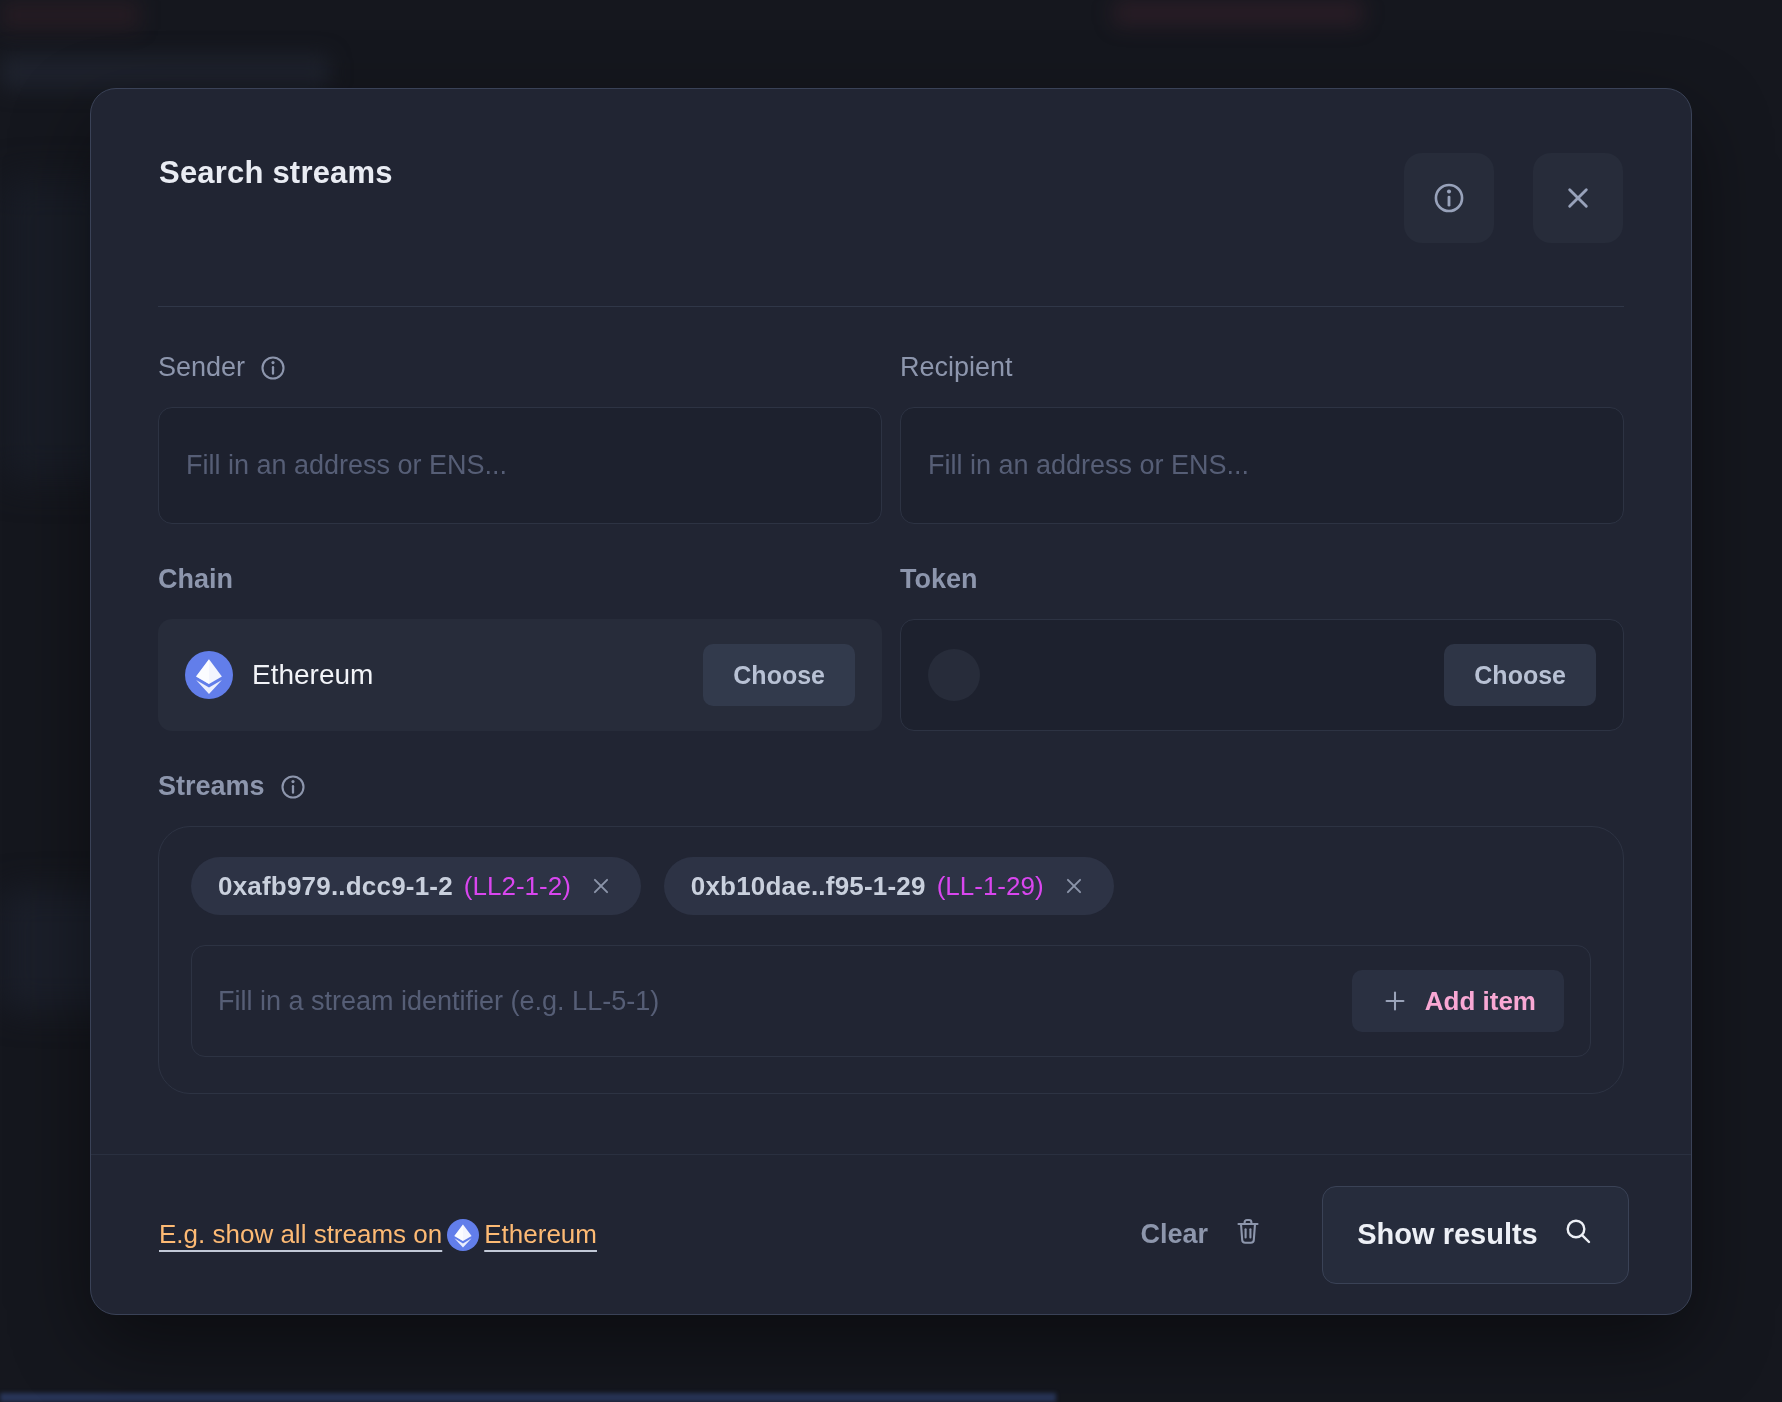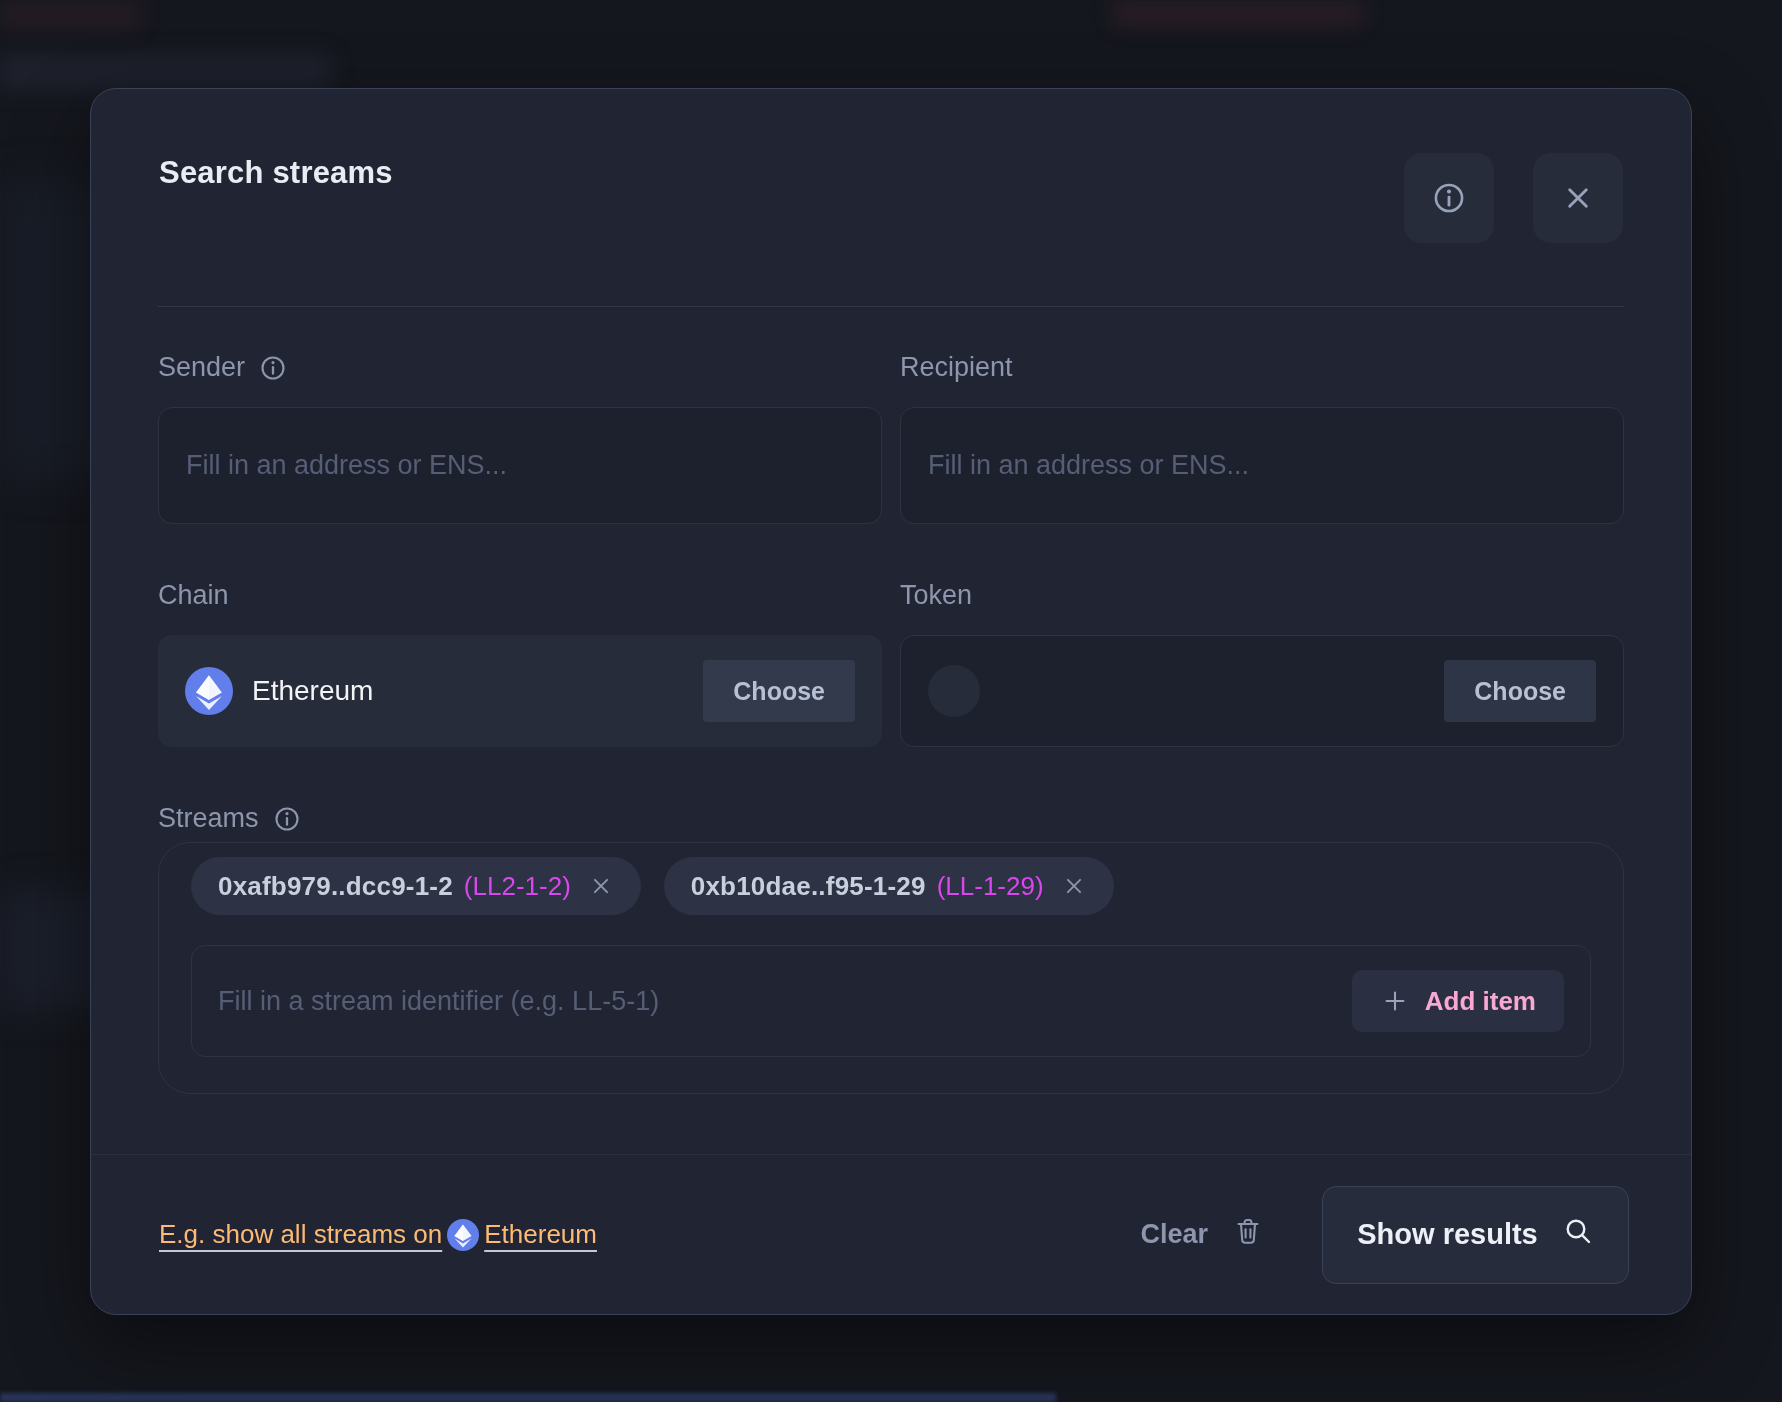--- a/index.html
+++ b/index.html
@@ -45,21 +45,21 @@
 
   .modal-body { flex:1; padding:0 67px; }
 
   .grid-row { display:grid; grid-template-columns:1fr 1fr; column-gap:18px; }
 
   .field-label {
     display:flex; align-items:center; gap:14px;
     font-size:27px; color:#8d96ad; font-weight:400;
   }
   .mt-lbl1 { margin-top:45px;text-align:right; }
-  .mt-lbl2 { margin-top:56px; }
+  .mt-lbl2 { margin-top:40px;font-weight:bold; }
   .label-info { color:#8d96ad; display:inline-flex; }
 
   .text-input {
     margin-top:24px; width:100%; height:117px;
     background:#1d212e; border:1px solid #2d3343; border-radius:14px;
     padding:0 27px; font-size:27px; color:#dfe3ee; outline:none;
     font-family:"Liberation Sans", sans-serif;
   }
   .text-input::placeholder { color:#565e76; opacity:1; }
 
@@ -71,29 +71,29 @@
   .token-box { background:#1d212e; border:1px solid #2d3343; }
 
   .eth-badge { width:48px; height:48px; flex:0 0 auto; }
   .chain-name { margin-left:19px; font-size:28px; color:#f2f4f8; font-weight:500; }
 
   .token-circle { width:52px; height:52px; border-radius:50%; background:#272c3a; flex:0 0 auto; }
   .token-placeholder { margin-left:23px; font-size:28px; color:#565e76; }
 
   .choose-btn {
     margin-left:auto; height:62px; padding:0 30px; border:none; cursor:pointer;
-    background:#323a4c; border-radius:4px; color:#b8c1d4;
+    background:#323a4c; border-radius:10px; color:#b8c1d4;
     font-size:25px; font-weight:700; display:flex; align-items:center;
     font-family:"Liberation Sans", sans-serif;
   }
   .token-box .choose-btn { background:#2e3546; }
 
   .streams-box {
-    margin-top:8px; border:1px solid #2d3343; border-radius:32px;
-    padding:14px 32px 36px;
+    margin-top:24px; border:1px solid #2d3343; border-radius:32px;
+    padding:30px 32px 36px;
   }
   .chips-row { display:flex; gap:23px; }
   .chip {
     background:#2d3345; border-radius:999px; height:58px;
     display:flex; align-items:center; padding:0 27px; font-size:26px;
   }
   .chip-id { color:#c9d0dd; font-weight:600; letter-spacing:.2px; }
   .chip-alias { color:#d946ef; margin-left:11px; }
   .chip-remove {
     margin-left:17px; color:#8b94a9; display:inline-flex; cursor:pointer;

